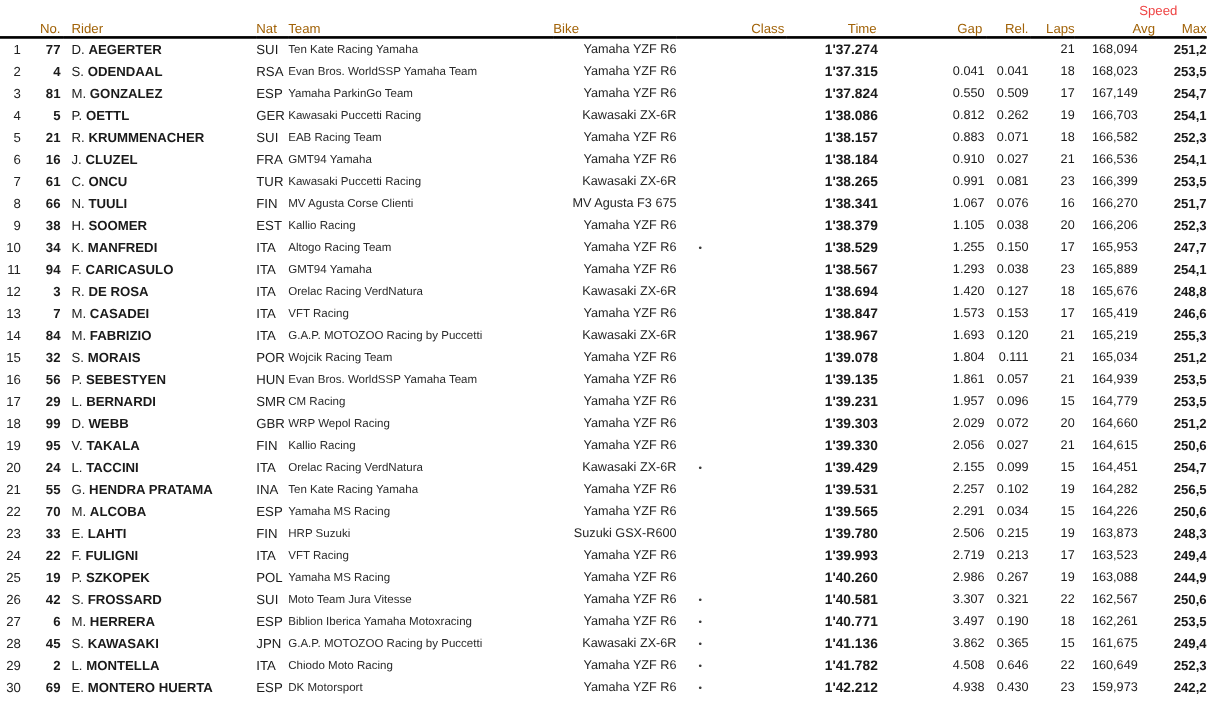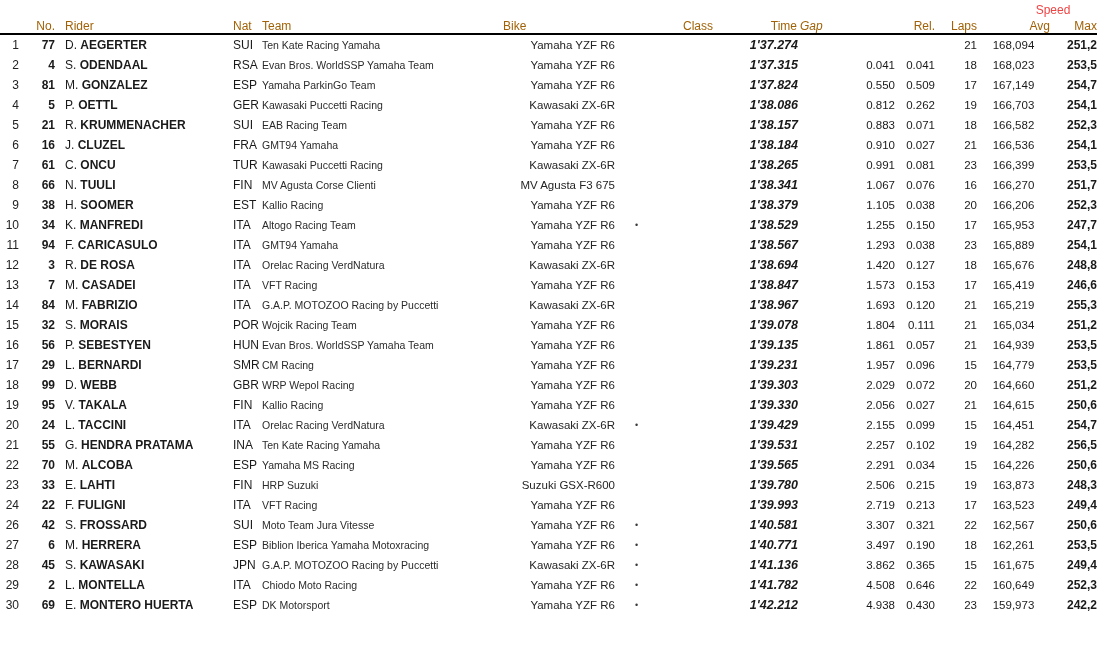--- a/index.html
+++ b/index.html
@@ -34,35 +34,35 @@
     border-bottom:2px solid #000;}
   th.speed-label{text-align:center;padding-left:32px;}
 
   tbody td{height:20px;font-size:12px;vertical-align:middle;}
 
   th.h-no{text-align:right;padding-right:3px;}
   th.h-rider{text-align:left;padding-left:7px;}
   th.h-nat,th.h-team,th.h-bike{text-align:left;}
   th.h-cls{text-align:right;padding-right:2px;}
   th.h-time{text-align:right;padding-right:3px;}
-  th.h-gap{text-align:left;padding-right:4px;font-style:italic;}
+  th.h-gap{text-align:right;padding-right:4px;}
   th.h-rel{text-align:right;padding-right:2px;}
   th.h-laps{text-align:right;}
   th.h-avg{text-align:right;padding-right:1px;}
   th.h-max{text-align:right;margin-top:16px;}
 
   td.pos{text-align:right;padding-right:1px;color:#222;}
   td.no{text-align:right;padding-right:3px;font-weight:bold;}
   td.rider{text-align:left;padding-left:7px;}
   td.rider .surname{font-weight:bold;}
   td.nat{text-align:left;}
   td.team{text-align:left;font-size:10.5px;color:#2b2b2b;}
   td.bike{text-align:right;padding-left:15px;font-size:11.5px;color:#242424;}
   td.cls{text-align:left;padding-left:20px;font-size:9px;color:#3a3a3a;}
-  td.time{text-align:right;padding-right:2px;font-weight:bold;font-size:12.5px;font-style:italic;}
+  td.time{text-align:right;padding-right:2px;font-weight:bold;font-size:12.5px;}
   td.gap{text-align:right;padding-right:2px;font-size:11.5px;}
   td.rel{text-align:right;padding-right:2px;font-size:11.5px;}
   td.laps{text-align:right;font-size:11.5px;}
   td.avg{text-align:center;padding-right:1px;font-size:11.5px;}
   td.max{text-align:right;font-weight:bold;}
 </style>
 </head>
 <body>
 
 <div class="sheet">
@@ -458,20 +458,35 @@
     <td class="bike">Yamaha YZF R6</td>
     <td class="cls"></td>
     <td class="time">1'39.993</td>
     <td class="gap">2.719</td>
     <td class="rel">0.213</td>
     <td class="laps">17</td>
     <td class="avg">163,523</td>
     <td class="max">249,4</td>
   </tr>
         <tr>
+    <td class="pos">25</td>
+    <td class="no">19</td>
+    <td class="rider"><span class="initial">P.</span> <span class="surname">SZKOPEK</span></td>
+    <td class="nat">POL</td>
+    <td class="team">Yamaha MS Racing</td>
+    <td class="bike">Yamaha YZF R6</td>
+    <td class="cls"></td>
+    <td class="time">1'40.260</td>
+    <td class="gap">2.986</td>
+    <td class="rel">0.267</td>
+    <td class="laps">19</td>
+    <td class="avg">163,088</td>
+    <td class="max">244,9</td>
+  </tr>
+        <tr>
     <td class="pos">26</td>
     <td class="no">42</td>
     <td class="rider"><span class="initial">S.</span> <span class="surname">FROSSARD</span></td>
     <td class="nat">SUI</td>
     <td class="team">Moto Team Jura Vitesse</td>
     <td class="bike">Yamaha YZF R6</td>
     <td class="cls">•</td>
     <td class="time">1'40.581</td>
     <td class="gap">3.307</td>
     <td class="rel">0.321</td>

